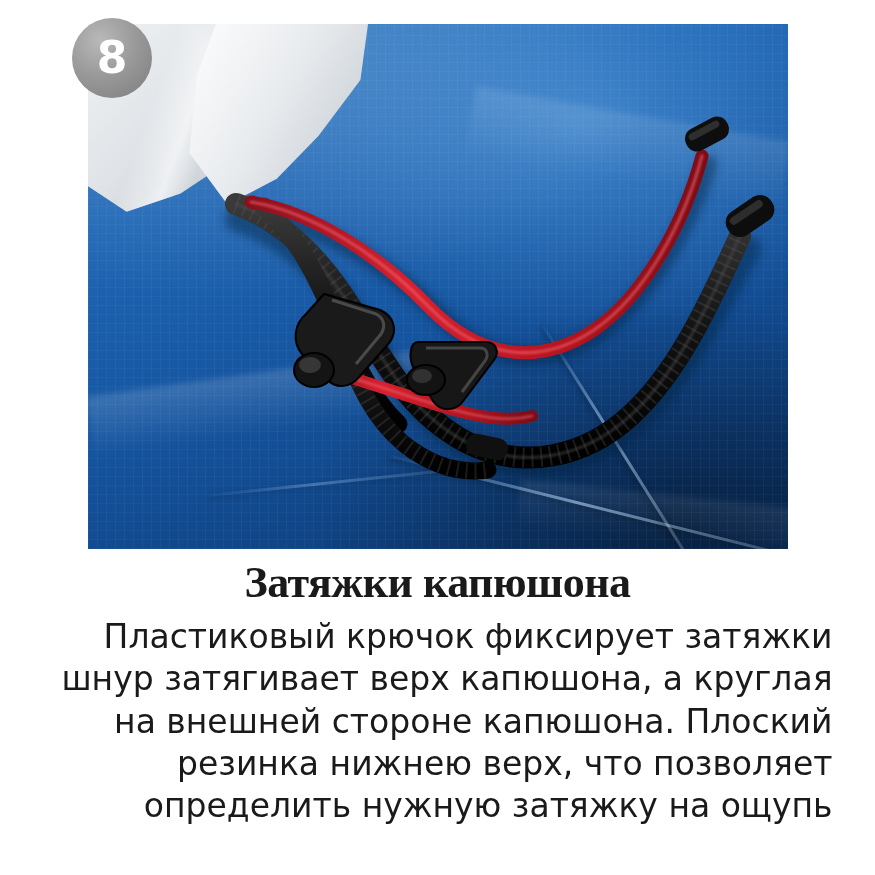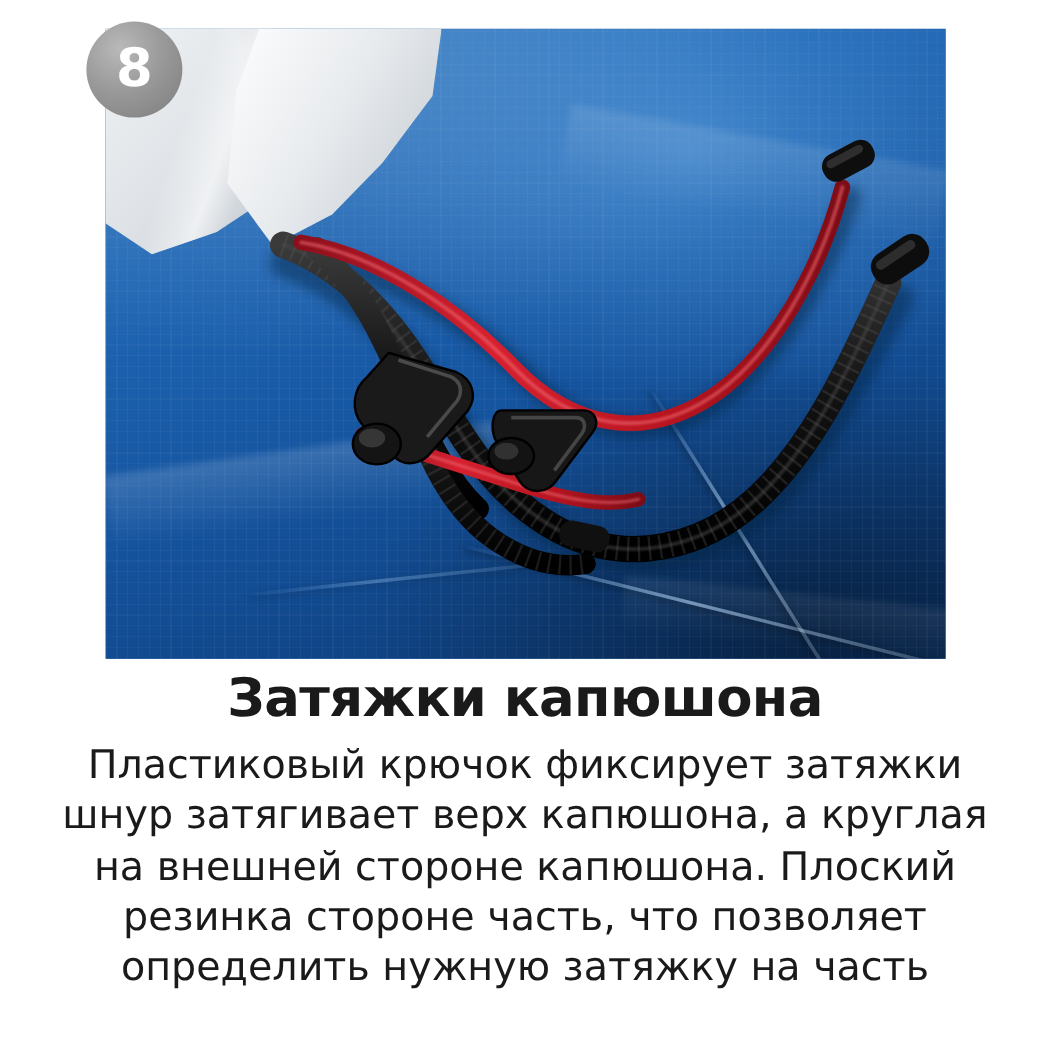--- a/index.html
+++ b/index.html
@@ -134,29 +134,30 @@
     width: 875px;
     text-align: center;
     color: #1a1a1a;
   }
   .cap-title {
     font-size: 44px;
     font-weight: bold;
     letter-spacing: -0.5px;
     margin: 0 0 10px 0;
     line-height: 1.05;
+    font-family: Liberation Serif, serif;
   }
   .cap-body {
     font-size: 33px;
     line-height: 1.28;
     margin: 0 auto;
     width: 790px;
     font-weight: 400;
   }
-  .cap-body span { display: block; }
+  .cap-body span { display: block; text-align: right; }
 </style>
 </head>
 <body>
 
 <div class="card">
 
   <div class="photo-wrap">
     <div class="photo"></div>
     <div class="weave"></div>
 
@@ -249,18 +250,18 @@
   <div class="badge">
     <span>8</span>
   </div>
 
   <div class="caption">
     <h1 class="cap-title">Затяжки капюшона</h1>
     <p class="cap-body">
       <span>Пластиковый крючок фиксирует затяжки</span>
       <span>шнур затягивает верх капюшона, а круглая</span>
       <span>на внешней стороне капюшона. Плоский</span>
-      <span>резинка стороне часть, что позволяет</span>
-      <span>определить нужную затяжку на часть</span>
+      <span>резинка нижнею верх, что позволяет</span>
+      <span>определить нужную затяжку на ощупь</span>
     </p>
   </div>
 
 </div>
 
 </body></html>

